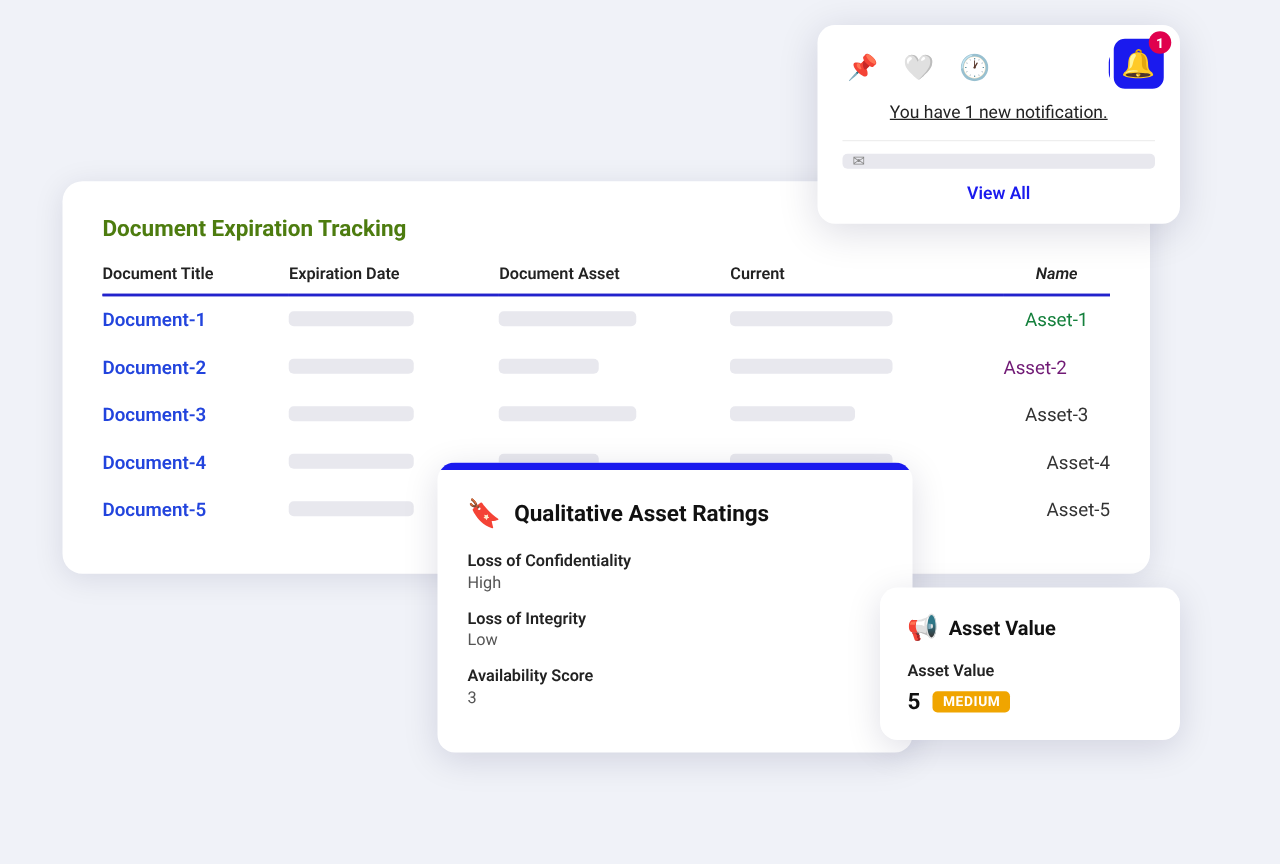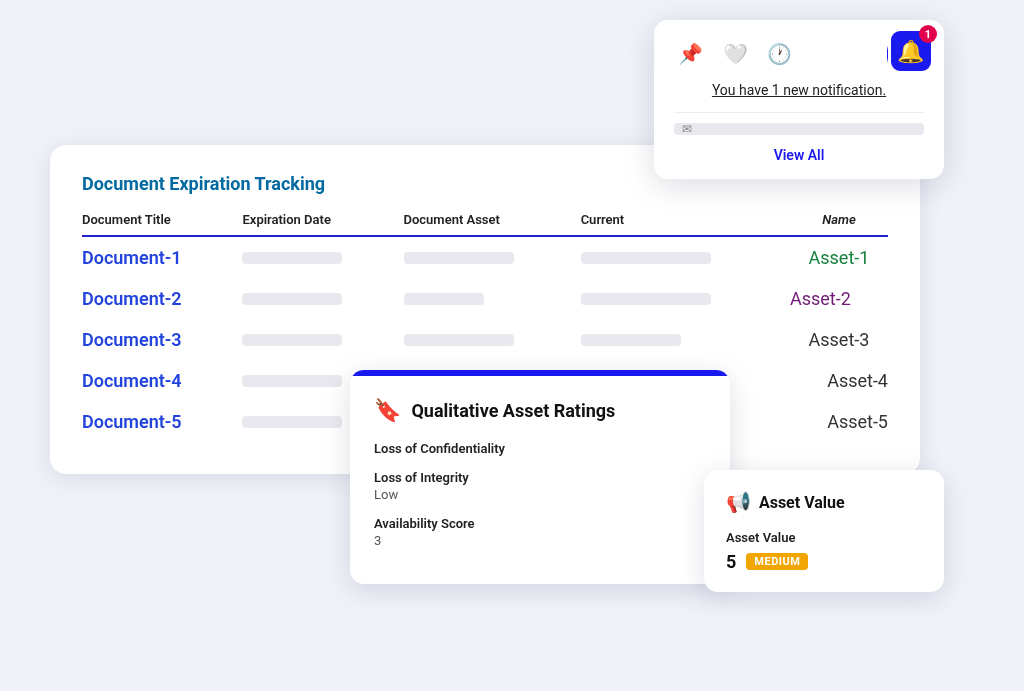--- a/index.html
+++ b/index.html
@@ -27,41 +27,41 @@
       background: #fff;
       border-radius: 16px;
       box-shadow: 0 4px 24px rgba(0,0,60,0.10);
       padding: 28px 32px 32px 32px;
       z-index: 1;
     }
 
     .doc-card-title {
       font-size: 18px;
       font-weight: 700;
-      color: #0369a1;
+      color: #4d7c0f;
       margin-bottom: 18px;
     }
 
     .doc-table {
       width: 100%;
       border-collapse: collapse;
     }
 
     .doc-table thead tr th {
       text-align: left;
       font-size: 13px;
       font-weight: 600;
       color: #222;
       padding-bottom: 8px;
       border-bottom: 2px solid #2222cc;
     }
 
     .doc-table tbody tr td {
       padding: 10px 0;
-      font-size: 18px;
+      font-size: 15px;
       color: #2244dd;
       vertical-align: middle;
     }
 
     .doc-table tbody tr td:first-child {
       font-weight: 600;
       color: #2244dd;
     }
 
     .skeleton {
@@ -372,20 +372,21 @@
 
   <div class="qual-card">
     <div class="qual-card-header"></div>
     <div class="qual-card-body">
       <div class="qual-card-title-row">
         <span class="qual-bookmark-icon">🔖</span>
         <span class="qual-card-title">Qualitative Asset Ratings</span>
       </div>
       <div class="qual-row">
         <div class="qual-label">Loss of Confidentiality</div>
+        <div class="qual-value">High</div>
       </div>
       <div class="qual-row">
         <div class="qual-label">Loss of Integrity</div>
         <div class="qual-value">Low</div>
       </div>
       <div class="qual-row">
         <div class="qual-label">Availability Score</div>
         <div class="qual-value">3</div>
       </div>
     </div>

